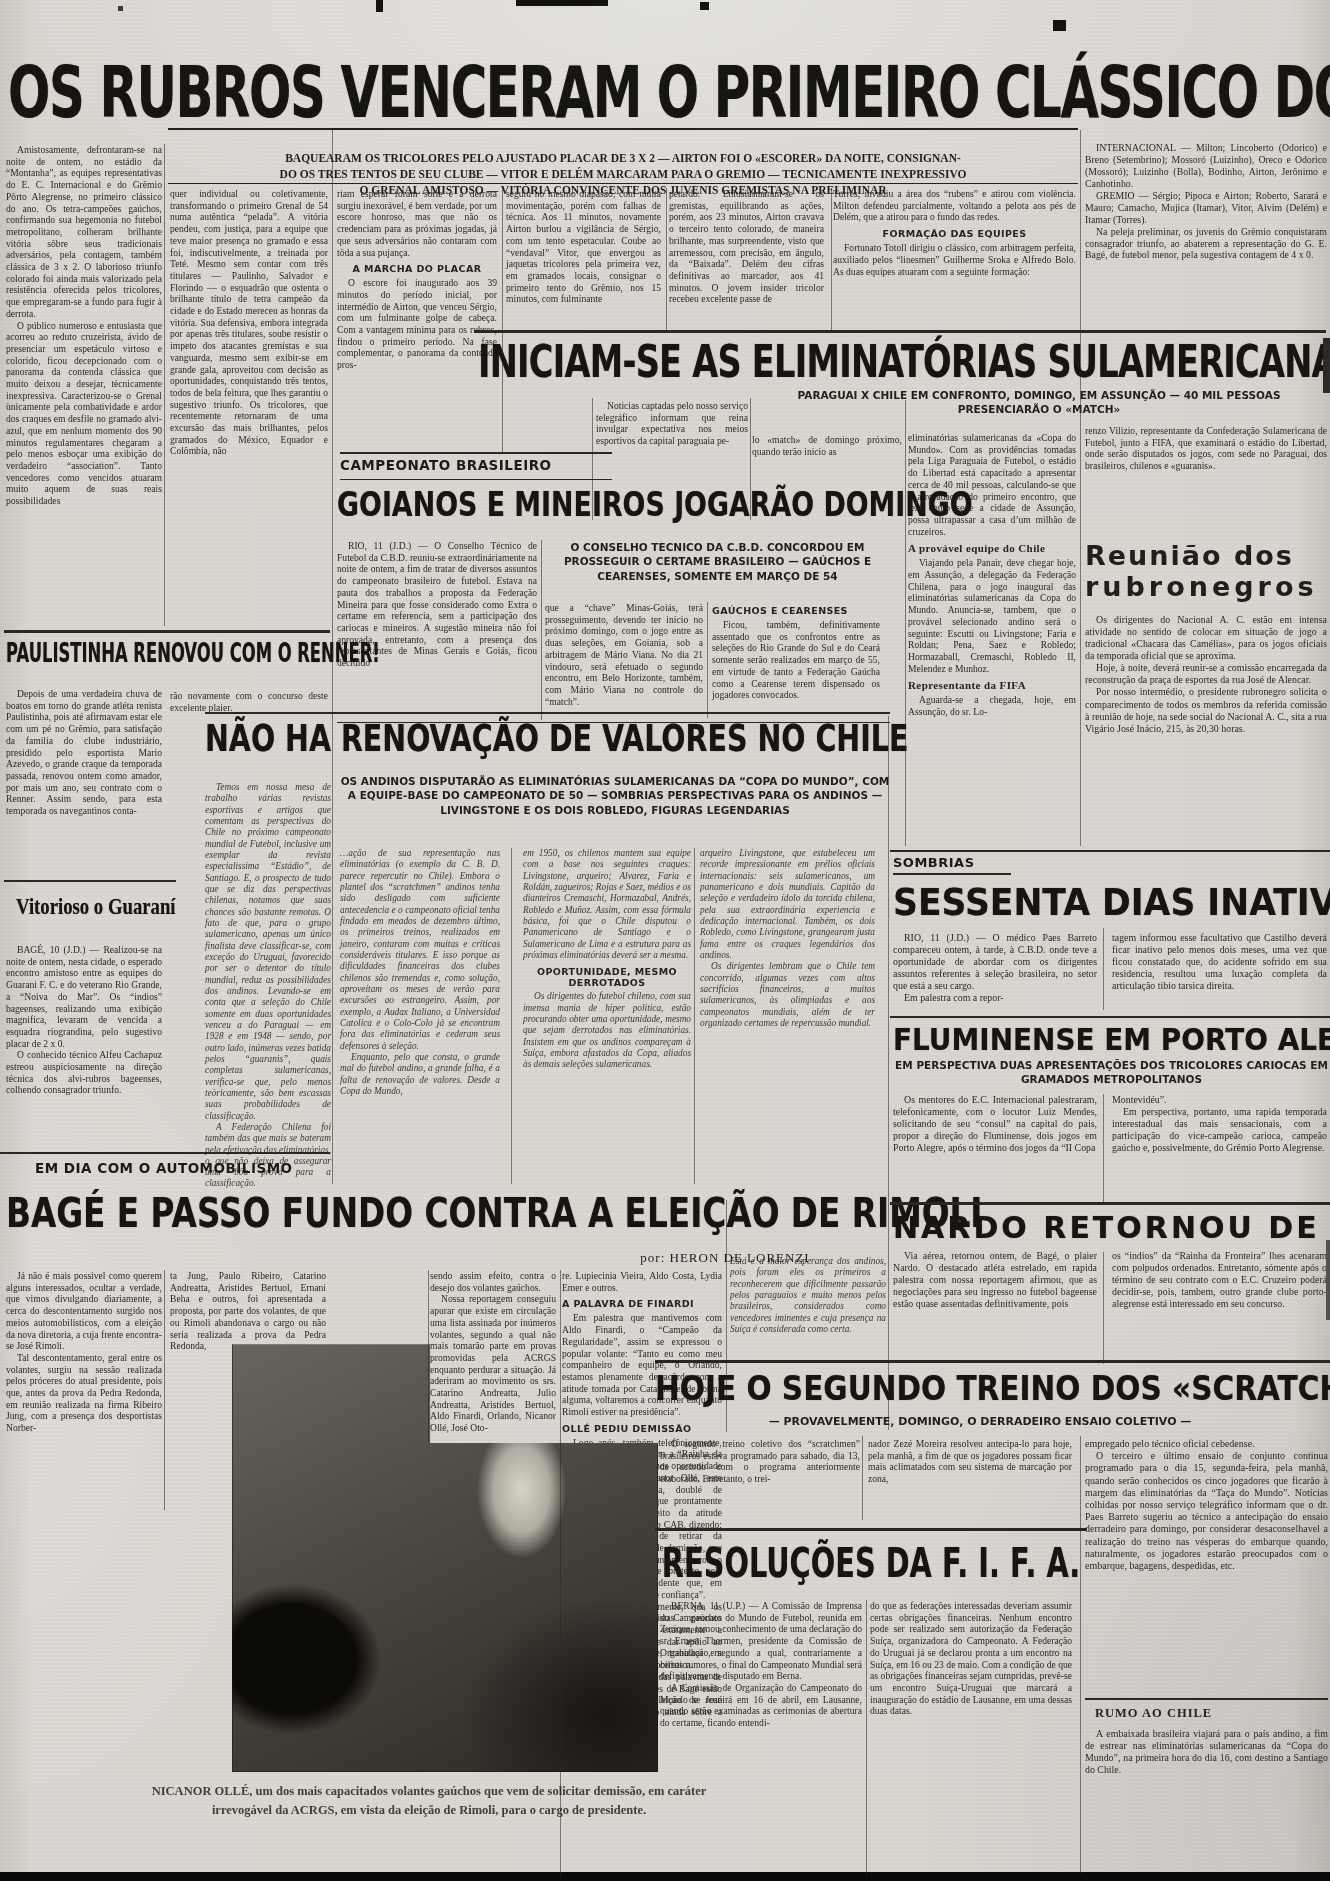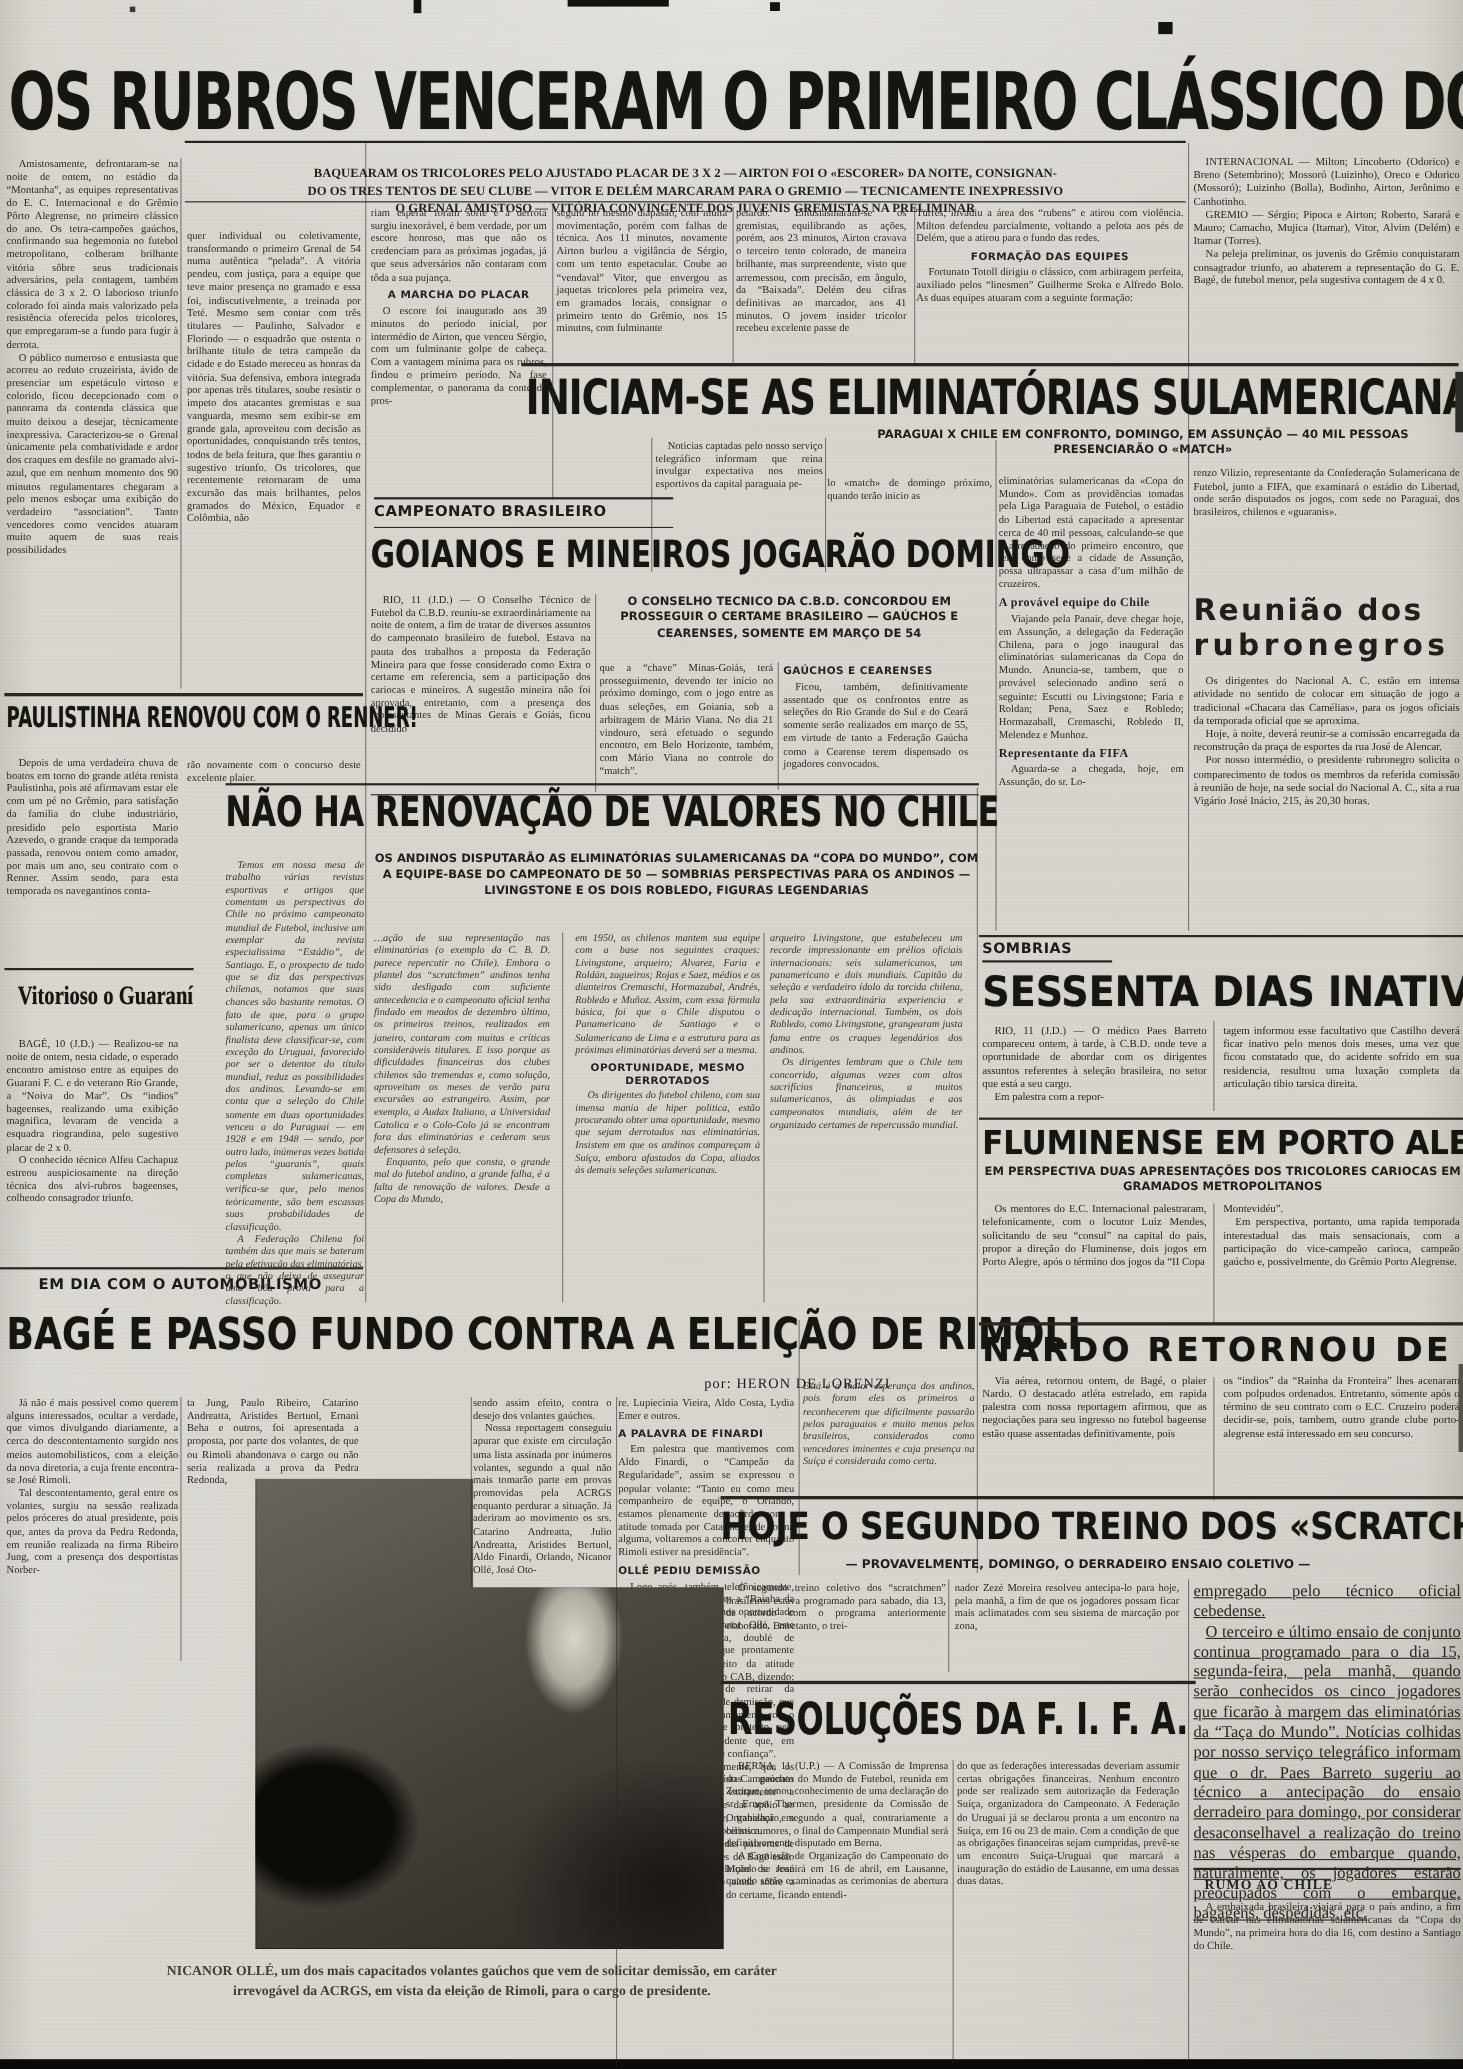--- a/index.html
+++ b/index.html
@@ -55,21 +55,21 @@
   <div class="abs deck" style="left:168px;top:128px;width:910px;height:56px;border-top:2px solid #24221d;border-bottom:1px solid #24221d;padding-top:20px;">
       <p>BAQUEARAM OS TRICOLORES PELO AJUSTADO PLACAR DE 3 X 2 — AIRTON FOI O «ESCORER» DA NOITE, CONSIGNAN-</p>
       <p>DO OS TRES TENTOS DE SEU CLUBE — VITOR E DELÉM MARCARAM PARA O GREMIO — TECNICAMENTE INEXPRESSIVO</p>
       <p>O GRENAL AMISTOSO — VITÓRIA CONVINCENTE DOS JUVENIS GREMISTAS NA PRELIMINAR</p>
     </div>
 
   <div class="abs bt" style="left:6px;top:144px;width:156px;height:492px;">
       <p>Amistosamente, defrontaram-se na noite de ontem, no estádio da “Montanha”, as equipes representativas do E. C. Internacional e do Grêmio Pôrto Al­egrense, no primeiro clássico do ano. Os tetra-campeões gaúchos, confirmando sua hegemonia no futebol metropolitano, colheram brilhante vitória sôbre seus tradicionais adversários, pela contagem, também clássica de 3 x 2. O laborioso triunfo colorado foi ainda mais valorizado pela resistência oferecida pelos tricolores, que empregaram-se a fundo para fugir à derrota.</p>
       <p>O público numeroso e entusiasta que acorreu ao reduto cruzeirista, ávido de presenciar um espetáculo virtoso e colorido, ficou decepcionado com o panorama da contenda clássica que muito deixou a desejar, tècnicamente inexpressiva. Caracterizou-se o Grenal ùnicamente pela combatividade e ardor dos craques em desfile no gramado alvi-azul, que em nenhum momento dos 90 minutos regulamentares chegaram a pelo menos esboçar uma exibição do verdadeiro “association”. Tanto vencedores como vencidos atuaram muito aquem de suas reais possibilidades</p>
     </div>
-  <div class="abs bt cont" style="left:170px;top:188px;width:158px;height:384px;margin-top:21px;">
+  <div class="abs bt cont" style="left:170px;top:188px;width:158px;height:384px;">
       <p>quer individual ou coletivamente, transformando o primeiro Grenal de 54 numa autêntica “pelada”. A vitória pendeu, com justiça, para a equipe que teve maior presença no gramado e essa foi, indiscutivelmente, a treinada por Teté. Mesmo sem contar com três titulares — Paulinho, Salvador e Florindo — o esquadrão que ostenta o brilhante título de tetra campeão da cidade e do Estado mereceu as honras da vitória. Sua defensiva, embora integrada por apenas três titulares, soube resistir o impeto dos atacantes gremistas e sua vanguarda, mesmo sem exibir-se em grande gala, aproveitou com decisão as oportunidades, conquistando três tentos, todos de bela feitura, que lhes garantiu o sugestivo triunfo. Os tricolores, que recentemente retornaram de uma excursão das mais brilhantes, pelos gramados do México, Equador e Colômbia, não</p>
     </div>
   <div class="abs" style="left:337px;top:188px;width:160px;height:268px;">
     <div class="bt cont">
         <p>riam esperar foram sorte e a derrota surgiu inexorável, é bem verdade, por um escore honroso, mas que não os credenciam para as próximas jogadas, já que seus adversários não contaram com tôda a sua pujança.</p>
       </div>
     <div class="subhd">A MARCHA DO PLACAR</div>
     <div class="bt">
         <p>O escore foi inaugurado aos 39 minutos do período inicial, por intermédio de Airton, que venceu Sérgio, com um fulminante golpe de cabeça. Com a vantagem mínima para os rubros, findou o primeiro período. Na fase complementar, o panorama da contenda pros-</p>
       </div>
@@ -270,21 +270,21 @@
   <div class="abs" style="left:655px;top:1368px;width:675px;height:44px;">
     <div class="hx" style="font-size:34px;width:776px;transform:scaleX(0.87);">HOJE O SEGUNDO TREINO DOS «SCRATCHMEN»</div>
   </div>
   <div class="abs deck-sans" style="left:690px;top:1414px;width:580px;font-size:11px;">— PROVAVELMENTE, DOMINGO, O DERRADEIRO ENSAIO COLETIVO —</div>
   <div class="abs bt" style="left:660px;top:1438px;width:200px;height:82px;">
       <p>O segundo treino coletivo dos “scratchmen” brasileiros estava programado para sabado, dia 13, de acordo com o programa anteriormente elaborado. Entretanto, o trei-</p>
     </div>
   <div class="abs bt cont" style="left:868px;top:1438px;width:204px;height:82px;">
       <p>nador Zezé Moreira resolveu antecipa-lo para hoje, pela manhã, a fim de que os jogadores possam ficar mais aclimatados com seu sistema de marcação por zona,</p>
     </div>
-  <div class="abs bt cont" style="left:1085px;top:1438px;width:243px;height:258px;font-size:15px;text-decoration:underline;">
+  <div class="abs bt cont" style="left:1085px;top:1438px;width:243px;height:258px;font-size:10px;">
       <p>empregado pelo técnico oficial cebedense.</p>
       <p>O terceiro e último ensaio de conjunto continua programado para o dia 15, segunda-feira, pela manhã, quando serão conhecidos os cinco jogadores que ficarão à margem das eliminatórias da “Taça do Mundo”. Notícias colhidas por nosso serviço telegráfico informam que o dr. Paes Barreto sugeriu ao técnico a antecipação do ensaio derradeiro para domingo, por considerar desaconselhavel a realização do treino nas vésperas do embarque quando, naturalmente, os jogadores estarão preocupados com o embarque, bagagens, despedidas, etc.</p>
     </div>
   <div class="abs" style="left:1095px;top:1706px;width:230px;font-weight:bold;font-size:12.5px;letter-spacing:1px;">RUMO AO CHILE</div>
   <div class="abs bt" style="left:1085px;top:1728px;width:243px;height:140px;font-size:9.9px;">
       <p>A embaixada brasileira viajará para o país andino, a fim de estrear nas eliminatórias sulamericanas da “Copa do Mundo”, na primeira hora do dia 16, com destino a Santiago do Chile.</p>
     </div>
 
   <div class="abs" style="left:655px;top:1540px;width:432px;height:52px;">
     <div class="hx" style="font-size:40px;width:600px;transform:scaleX(0.72);">RESOLUÇÕES DA F. I. F. A.</div>

